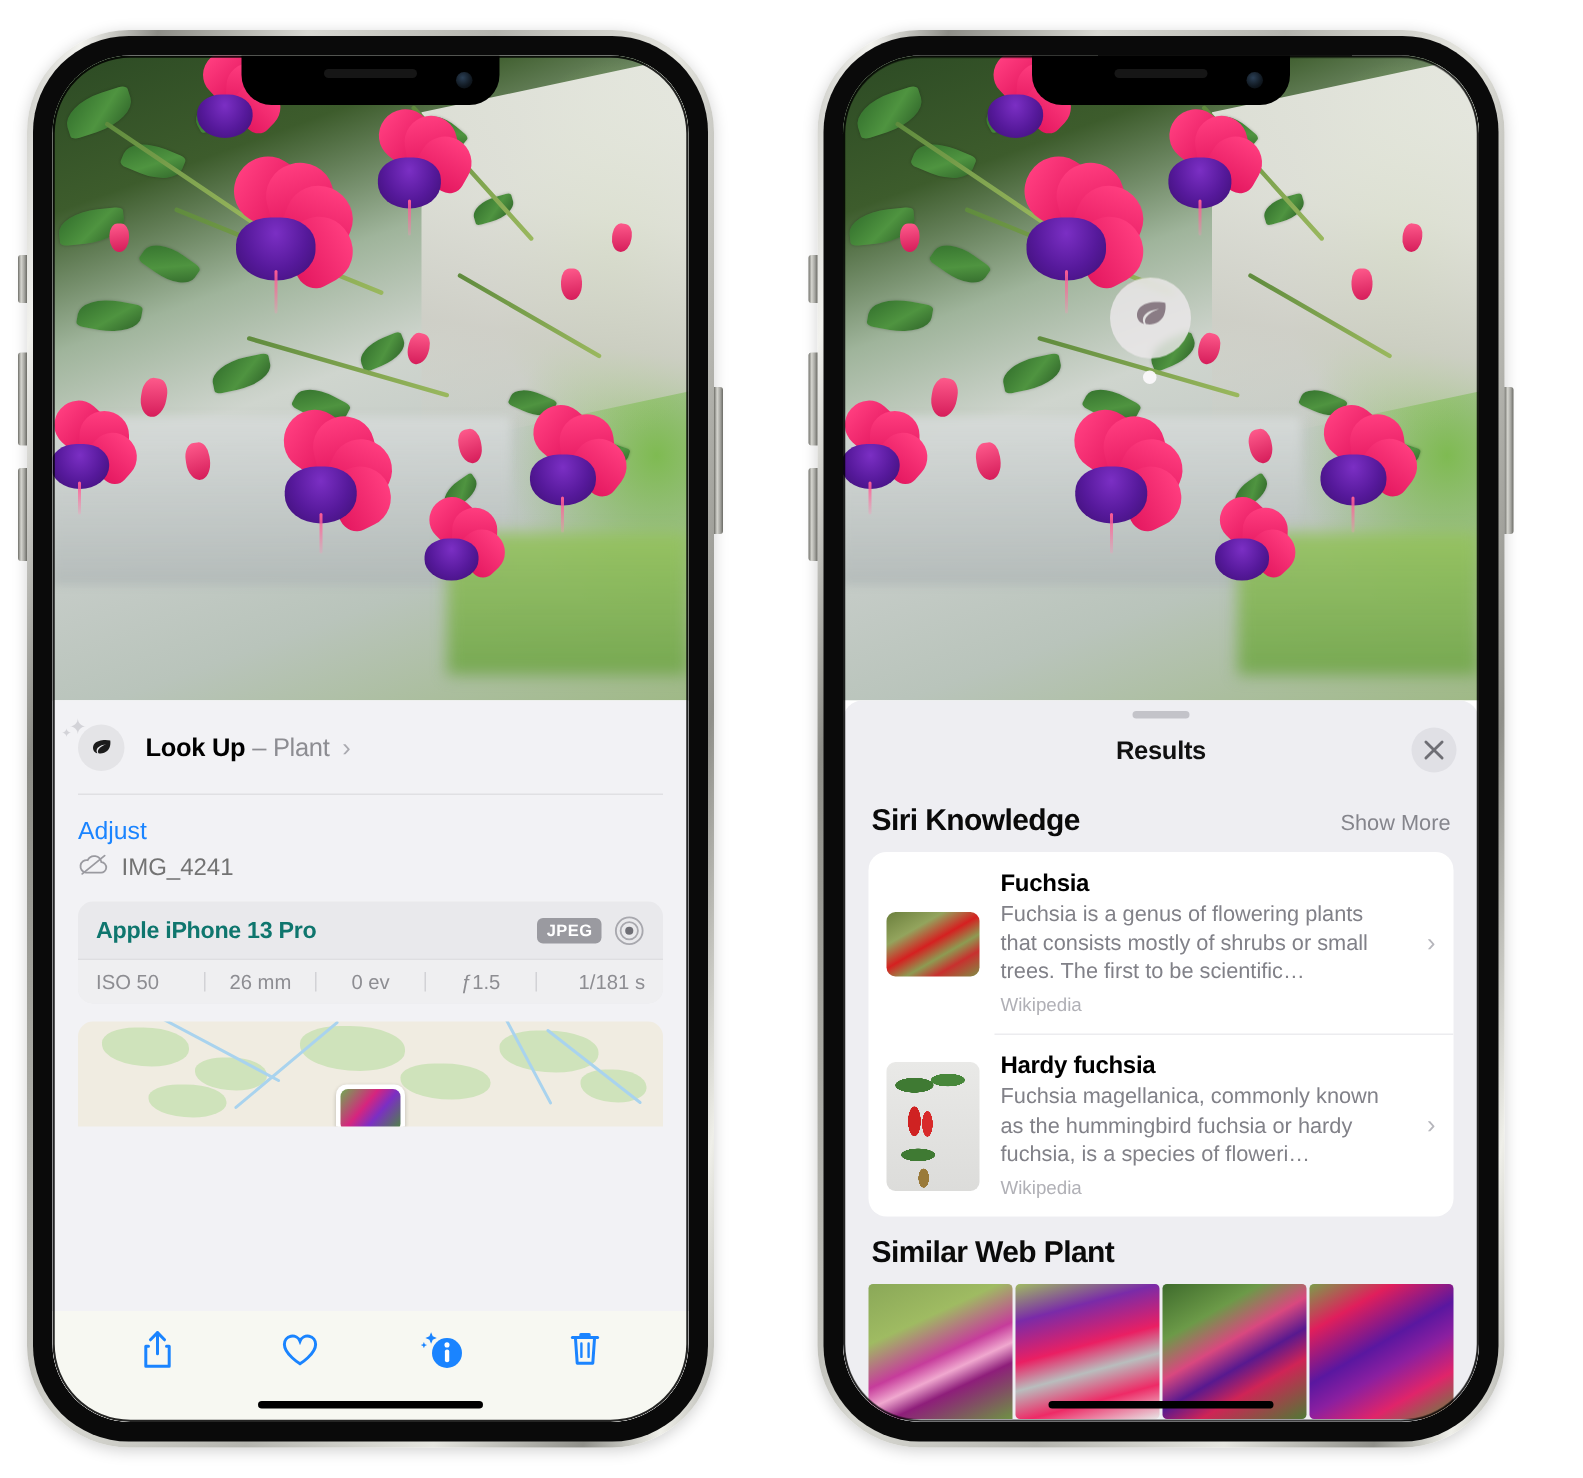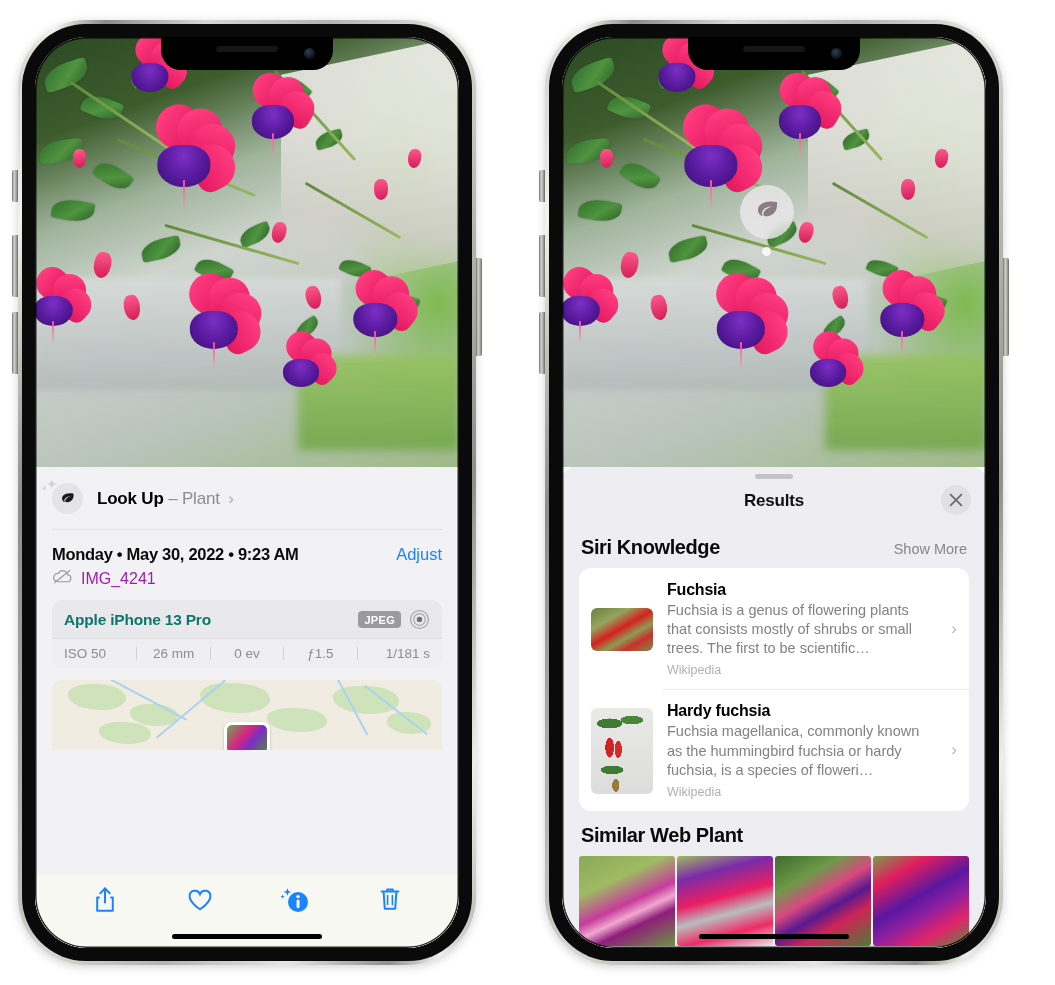--- a/index.html
+++ b/index.html
@@ -161,21 +161,21 @@
   .lookup-txt { margin-left: 14px; font-size: 17px; font-weight: 700; color: #000; letter-spacing: -.2px; }
   .lookup-txt .sub { font-weight: 400; color: #8d8d92; }
   .chev-sm { display: inline-block; margin-left: 4px; color: #aaaab0; font-weight: 400; }
 
   .hr { height: 1px; background: #e0e0e3; margin: 0 17px; }
 
   .date-row { display: flex; align-items: baseline; justify-content: space-between; padding: 15px 17px 2px; }
   .date-txt { font-size: 16.5px; font-weight: 700; color: #0b0b0b; letter-spacing: -.3px; }
   .adjust { font-size: 16.5px; color: #1a84ff; }
   .file-row { display: flex; align-items: center; gap: 8px; padding: 3px 17px 12px; }
-  .file-name { font-size: 16px; color: #a21caf; }
+  .file-name { font-size: 16px; color: #737373; }
 
   .exif-card { margin: 0 17px; background: #e9e9ec; border-radius: 10px; overflow: hidden; }
   .exif-head { display: flex; align-items: center; justify-content: space-between; padding: 9px 12px 8px; }
   .exif-dev { font-size: 15.5px; font-weight: 700; color: #0f766e; letter-spacing: -.2px; }
   .exif-head-right { display: flex; align-items: center; gap: 8px; }
   .fmt-badge { background: #9a9aa0; color: #fff; font-size: 11px; font-weight: 700; padding: 2.5px 6px; border-radius: 4px; letter-spacing: .3px; }
   .lens-ico { width: 21px; height: 21px; }
   .exif-body { background: #efeff1; padding: 8px 12px 9px; }
   .exif-line { font-size: 15.5px; color: #7e7e84; line-height: 1.55; }
   .exif-line2 { display: flex; align-items: center; justify-content: space-between; }
@@ -389,21 +389,20 @@
               <span>Look Up</span>
               <span class="sub">–</span>
               <span class="sub">Plant</span>
               <span class="chev-sm">›</span>
             </div>
           </div>
 
           <div class="hr"></div>
 
           <div class="date-row">
-            <span class="date-txt">Monday • May 30, 2022 • 9:23 AM</span>
             <span class="adjust">Adjust</span>
           </div>
 
           <div class="file-row">
             <span>
               <svg width="21" height="15" viewBox="0 0 26 18" aria-hidden="true">
                 <path d="M6.5 15.5h12.2a4.3 4.3 0 0 0 .6-8.6A6 6 0 0 0 8 5.2a4.6 4.6 0 0 0-1.5 10.3z" fill="none" stroke="#9a9aa0" stroke-width="1.5"></path>
                 <line x1="3.5" y1="16.5" x2="22" y2="1.5" stroke="#9a9aa0" stroke-width="1.5" stroke-linecap="round"></line>
               </svg>
             </span>

